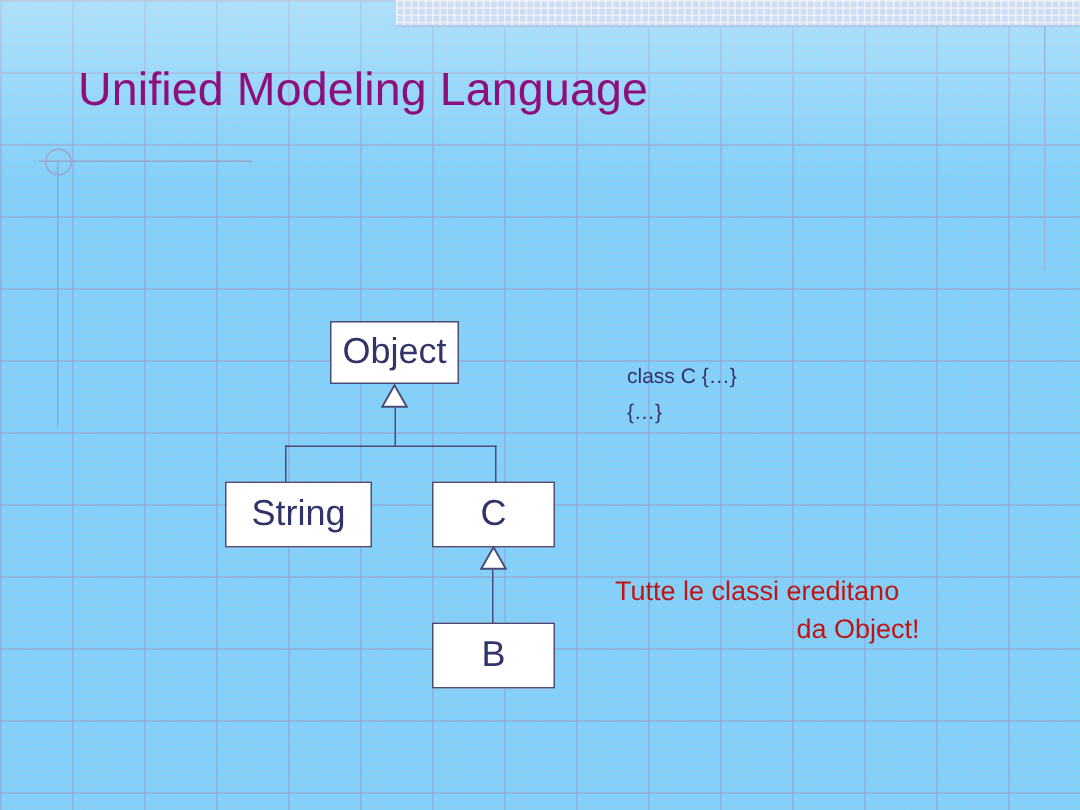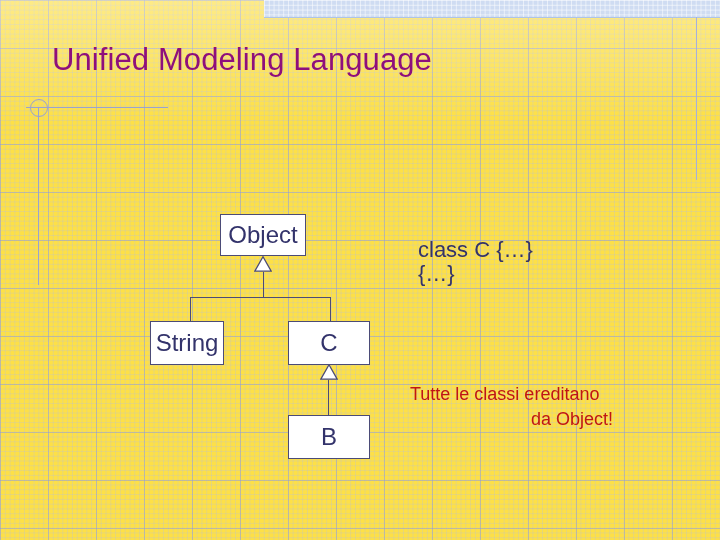--- a/index.html
+++ b/index.html
@@ -5,21 +5,21 @@
   html, body {
     margin: 0;
     padding: 0;
     background: #ffffff;
   }
   #slide {
     position: relative;
     width: 720px;
     height: 540px;
     overflow: hidden;
-    background: #fde047;
+    background: #7dd3fc;
     font-family: "Liberation Sans", sans-serif;
   }
 
   
   .grid-fine {
     position: absolute;
     inset: 0;
     background-image:
       linear-gradient(to right, rgba(180,190,225,0.30) 1px, transparent 1px),
       linear-gradient(to bottom, rgba(180,190,225,0.30) 1px, transparent 1px);
@@ -134,21 +134,21 @@
     border: 1.3px solid #4b4b77;
     background: #ffffff;
     color: #33336b;
     font-size: 24px;
     display: flex;
     align-items: center;
     justify-content: center;
     box-sizing: border-box;
   }
   .node-object { left: 220px; top: 214px; width: 86px; height: 42px; }
-  .node-string { left: 150px; top: 321px; width: 74px; height: 44px; }
+  .node-string { left: 150px; top: 321px; width: 98px; height: 44px; }
   .node-c      { left: 288px; top: 321px; width: 82px; height: 44px; }
   .node-b      { left: 288px; top: 415px; width: 82px; height: 44px; }
 
   .edge { position: absolute; background: #4b4b77; }
   
   .edge-obj-stem  { left: 263px; top: 272px; width: 1.3px; height: 26px; }
   .edge-bus       { left: 190px; top: 297px; width: 141px; height: 1.3px; }
   .edge-drop-str  { left: 190px; top: 297px; width: 1.3px; height: 25px; }
   .edge-drop-c    { left: 330px; top: 297px; width: 1.3px; height: 25px; }
   
@@ -158,21 +158,21 @@
     width: 18px; height: 16px;
   }
 
   
   .code-block {
     position: absolute;
     left: 418px;
     top: 238px;
     width: 250px;
     color: #33336b;
-    font-size: 22px;
+    font-size: 14px;
     line-height: 24px;
   }
   .code-block span { display: block; }
 
   
   .callout {
     position: absolute;
     left: 410px;
     top: 382px;
     width: 316px;

